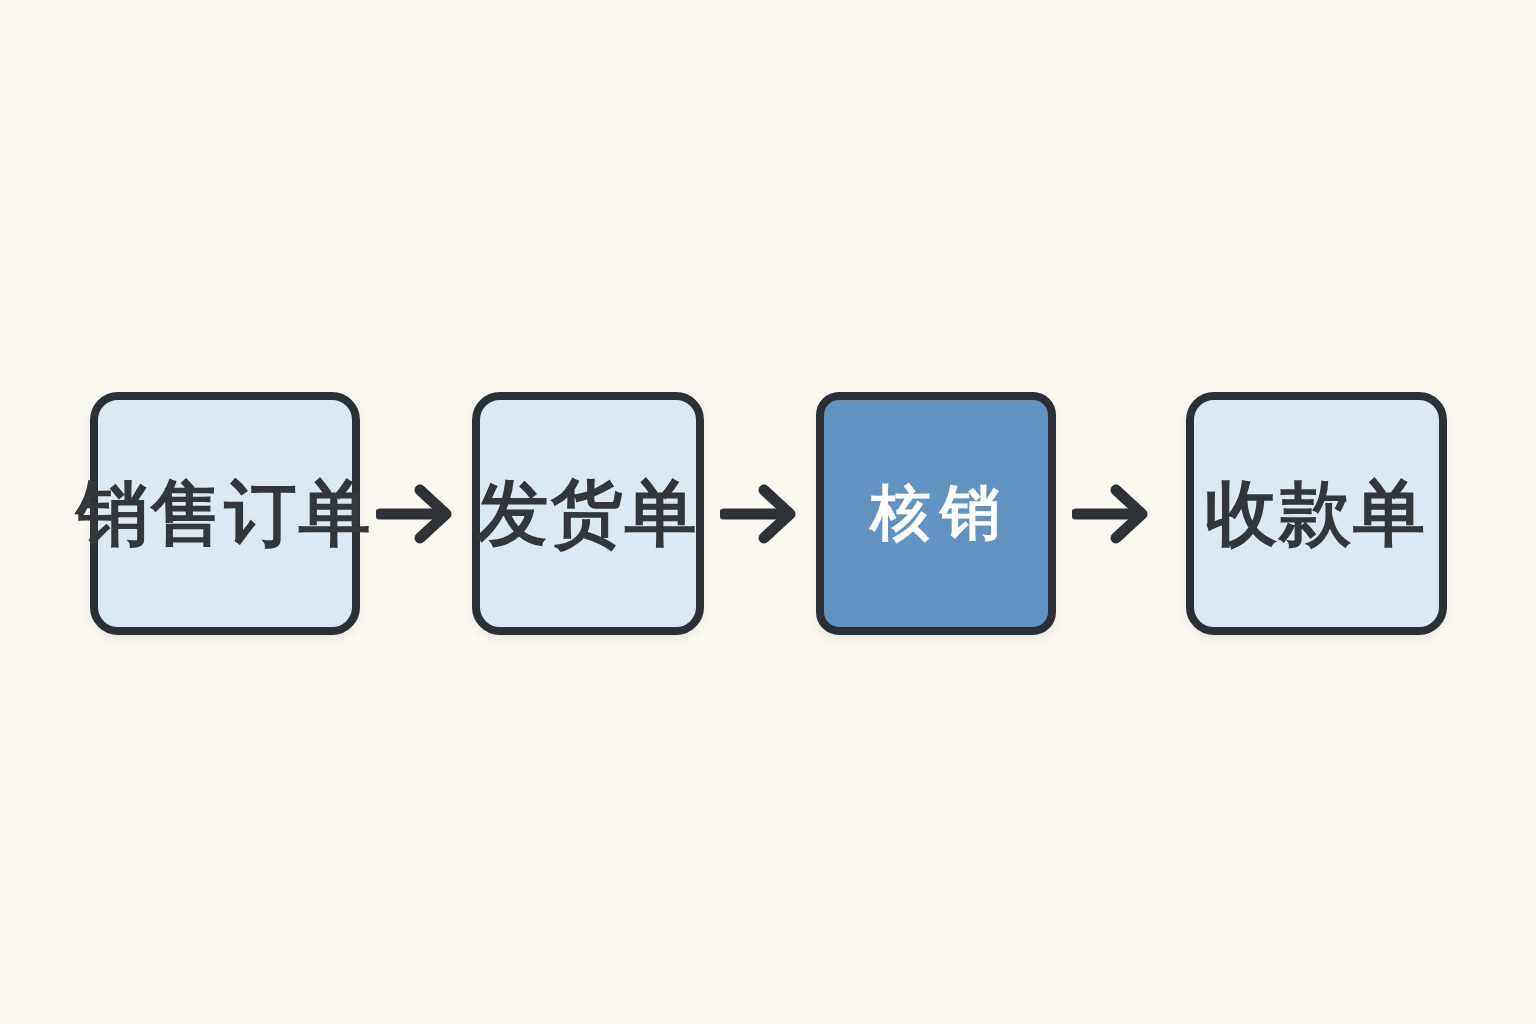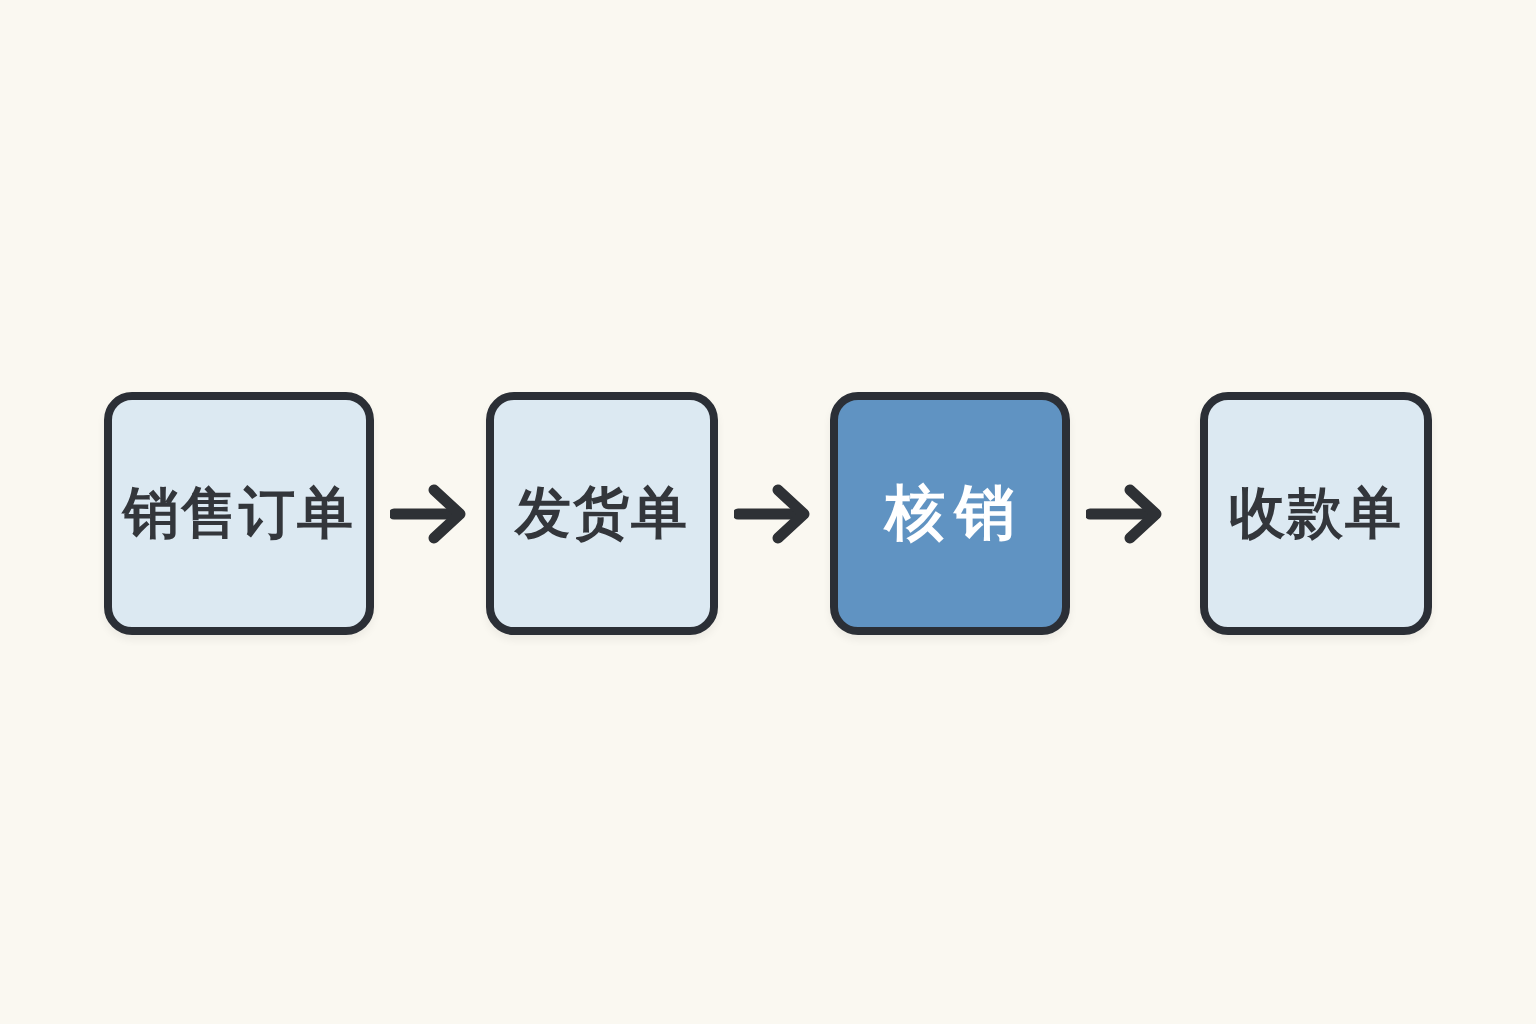--- a/index.html
+++ b/index.html
@@ -46,27 +46,27 @@
     display:flex;
     align-items:center;
     justify-content:center;
     background:var(--node-light-fill);
     border:8px solid var(--node-border);
     border-radius:28px;
     box-shadow:0 5px 8px rgba(0,0,0,0.06);
   }
   .node-w1{width:270px;}
   .node-w2{width:232px;}
-  .node-w3{width:240px;}
-  .node-w4{width:232px;margin-left:18px;}
+  .node-w3{width:240px;border-radius:23px;}
+  .node-w4{width:261px;margin-left:18px;}
   .node.highlight{
     background:var(--node-highlight-fill);
   }
   .node-label{
-    font-size:56px;
+    font-size:72px;
     font-weight:800;
     color:var(--text-dark);
     letter-spacing:2px;
     white-space:nowrap;
   }
   .node.highlight .node-label{
     color:var(--text-light);
     font-size:60px;
     letter-spacing:10px;
     text-indent:10px;

